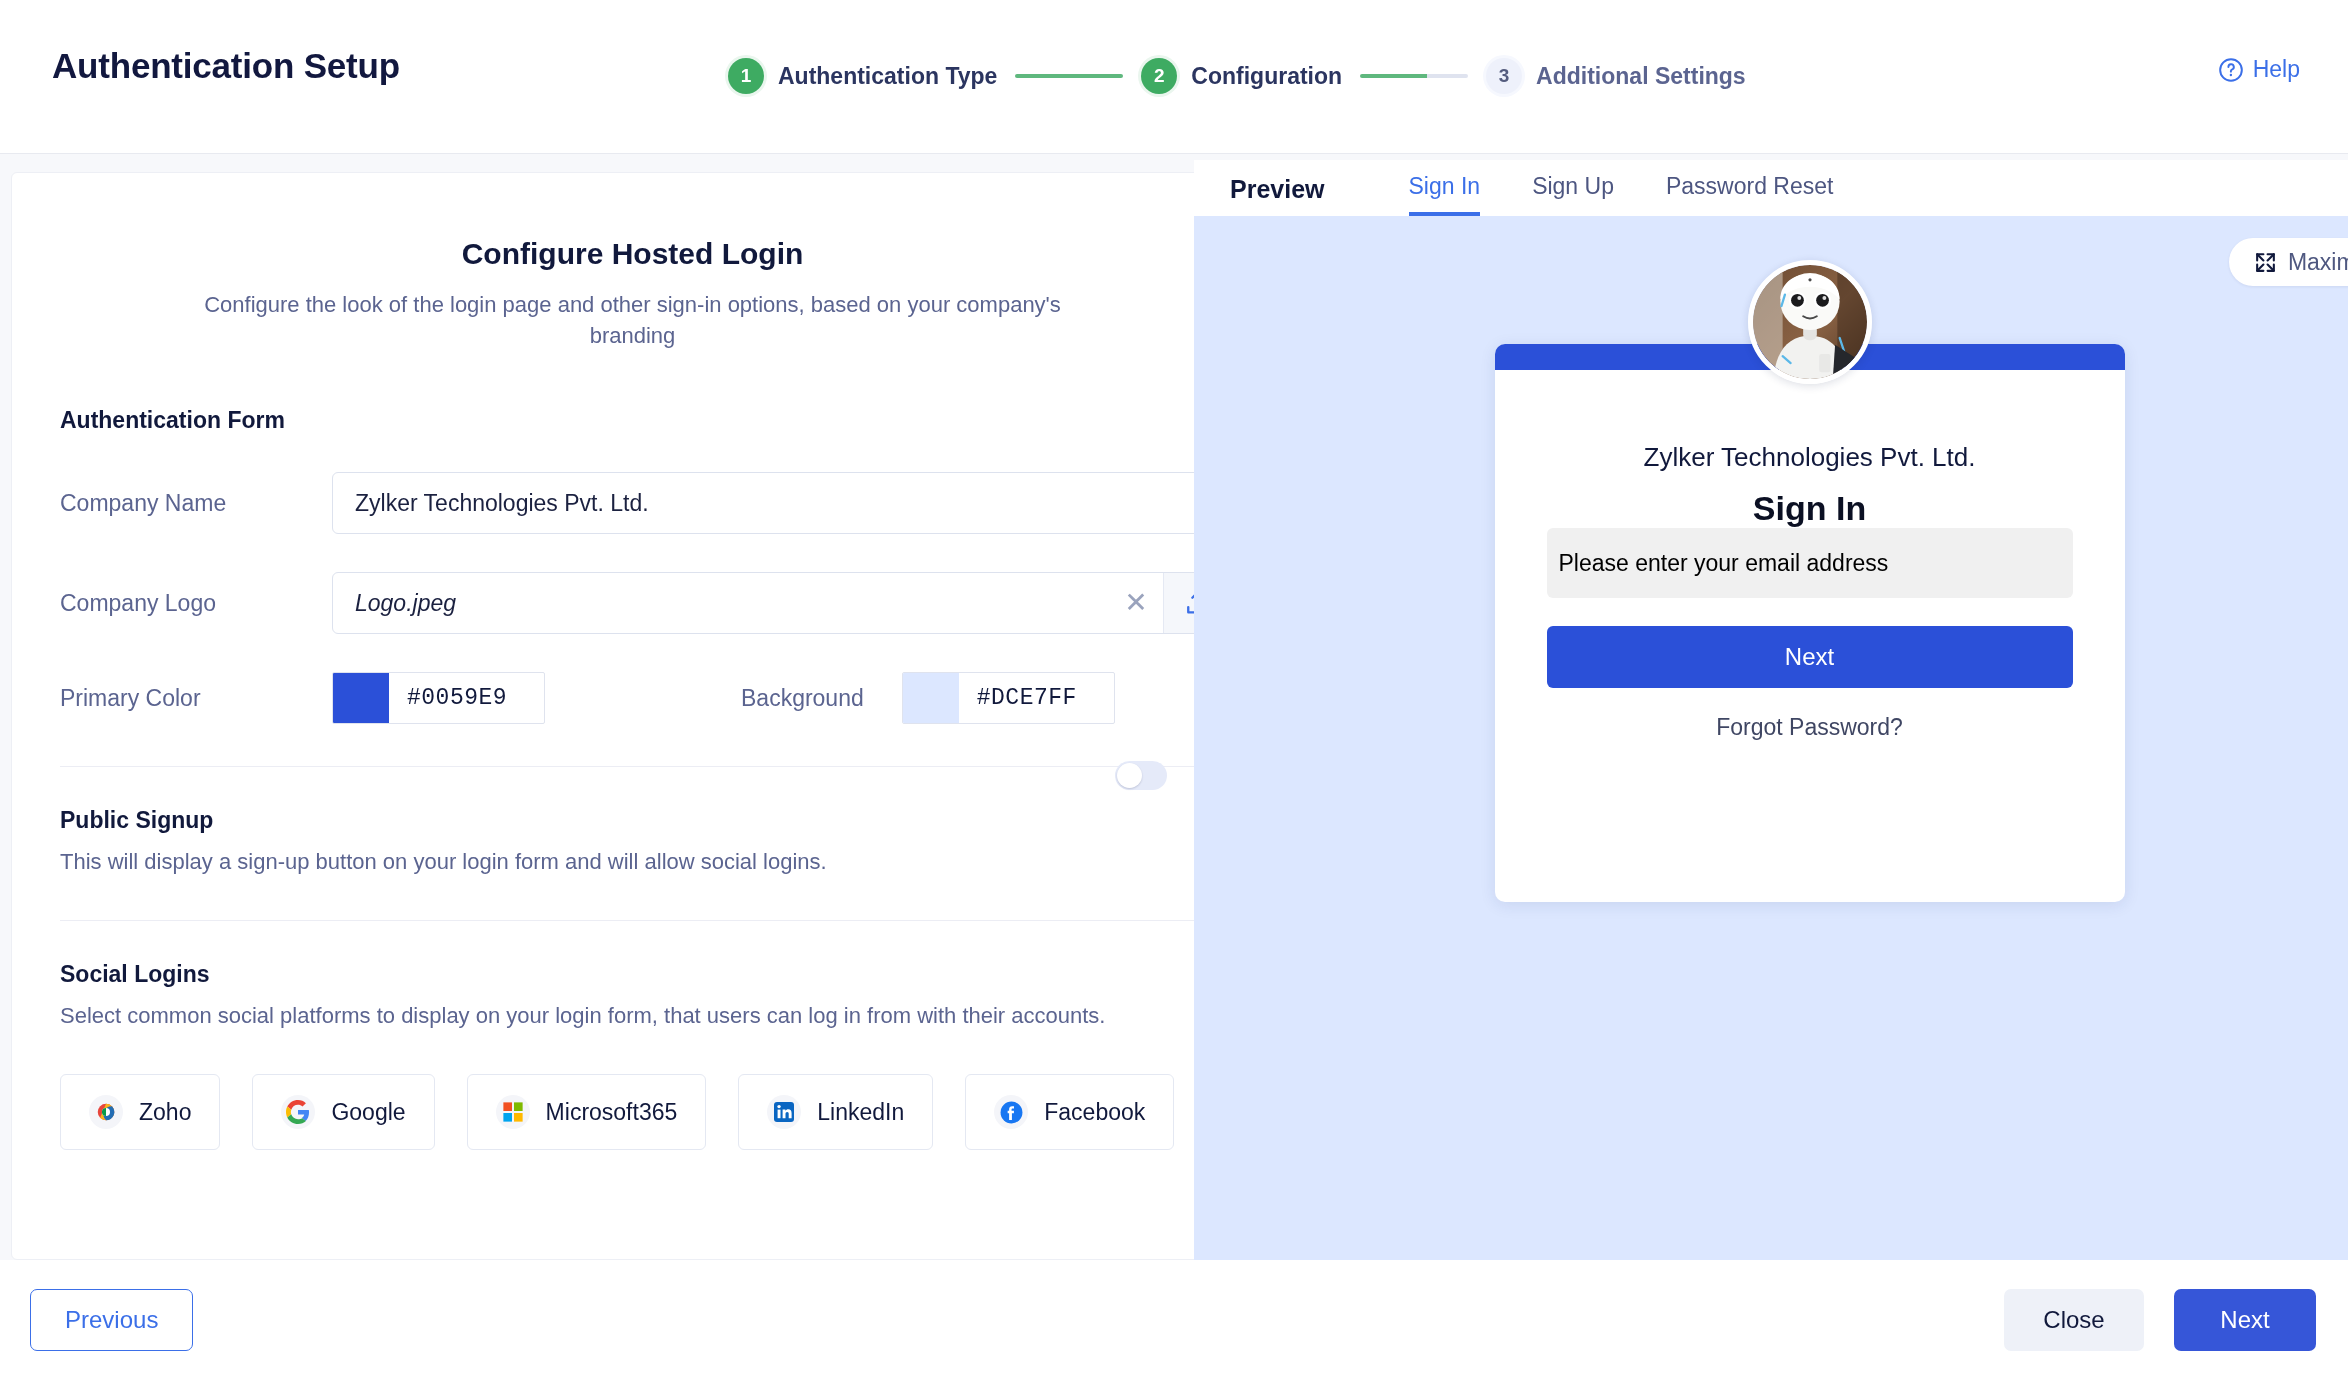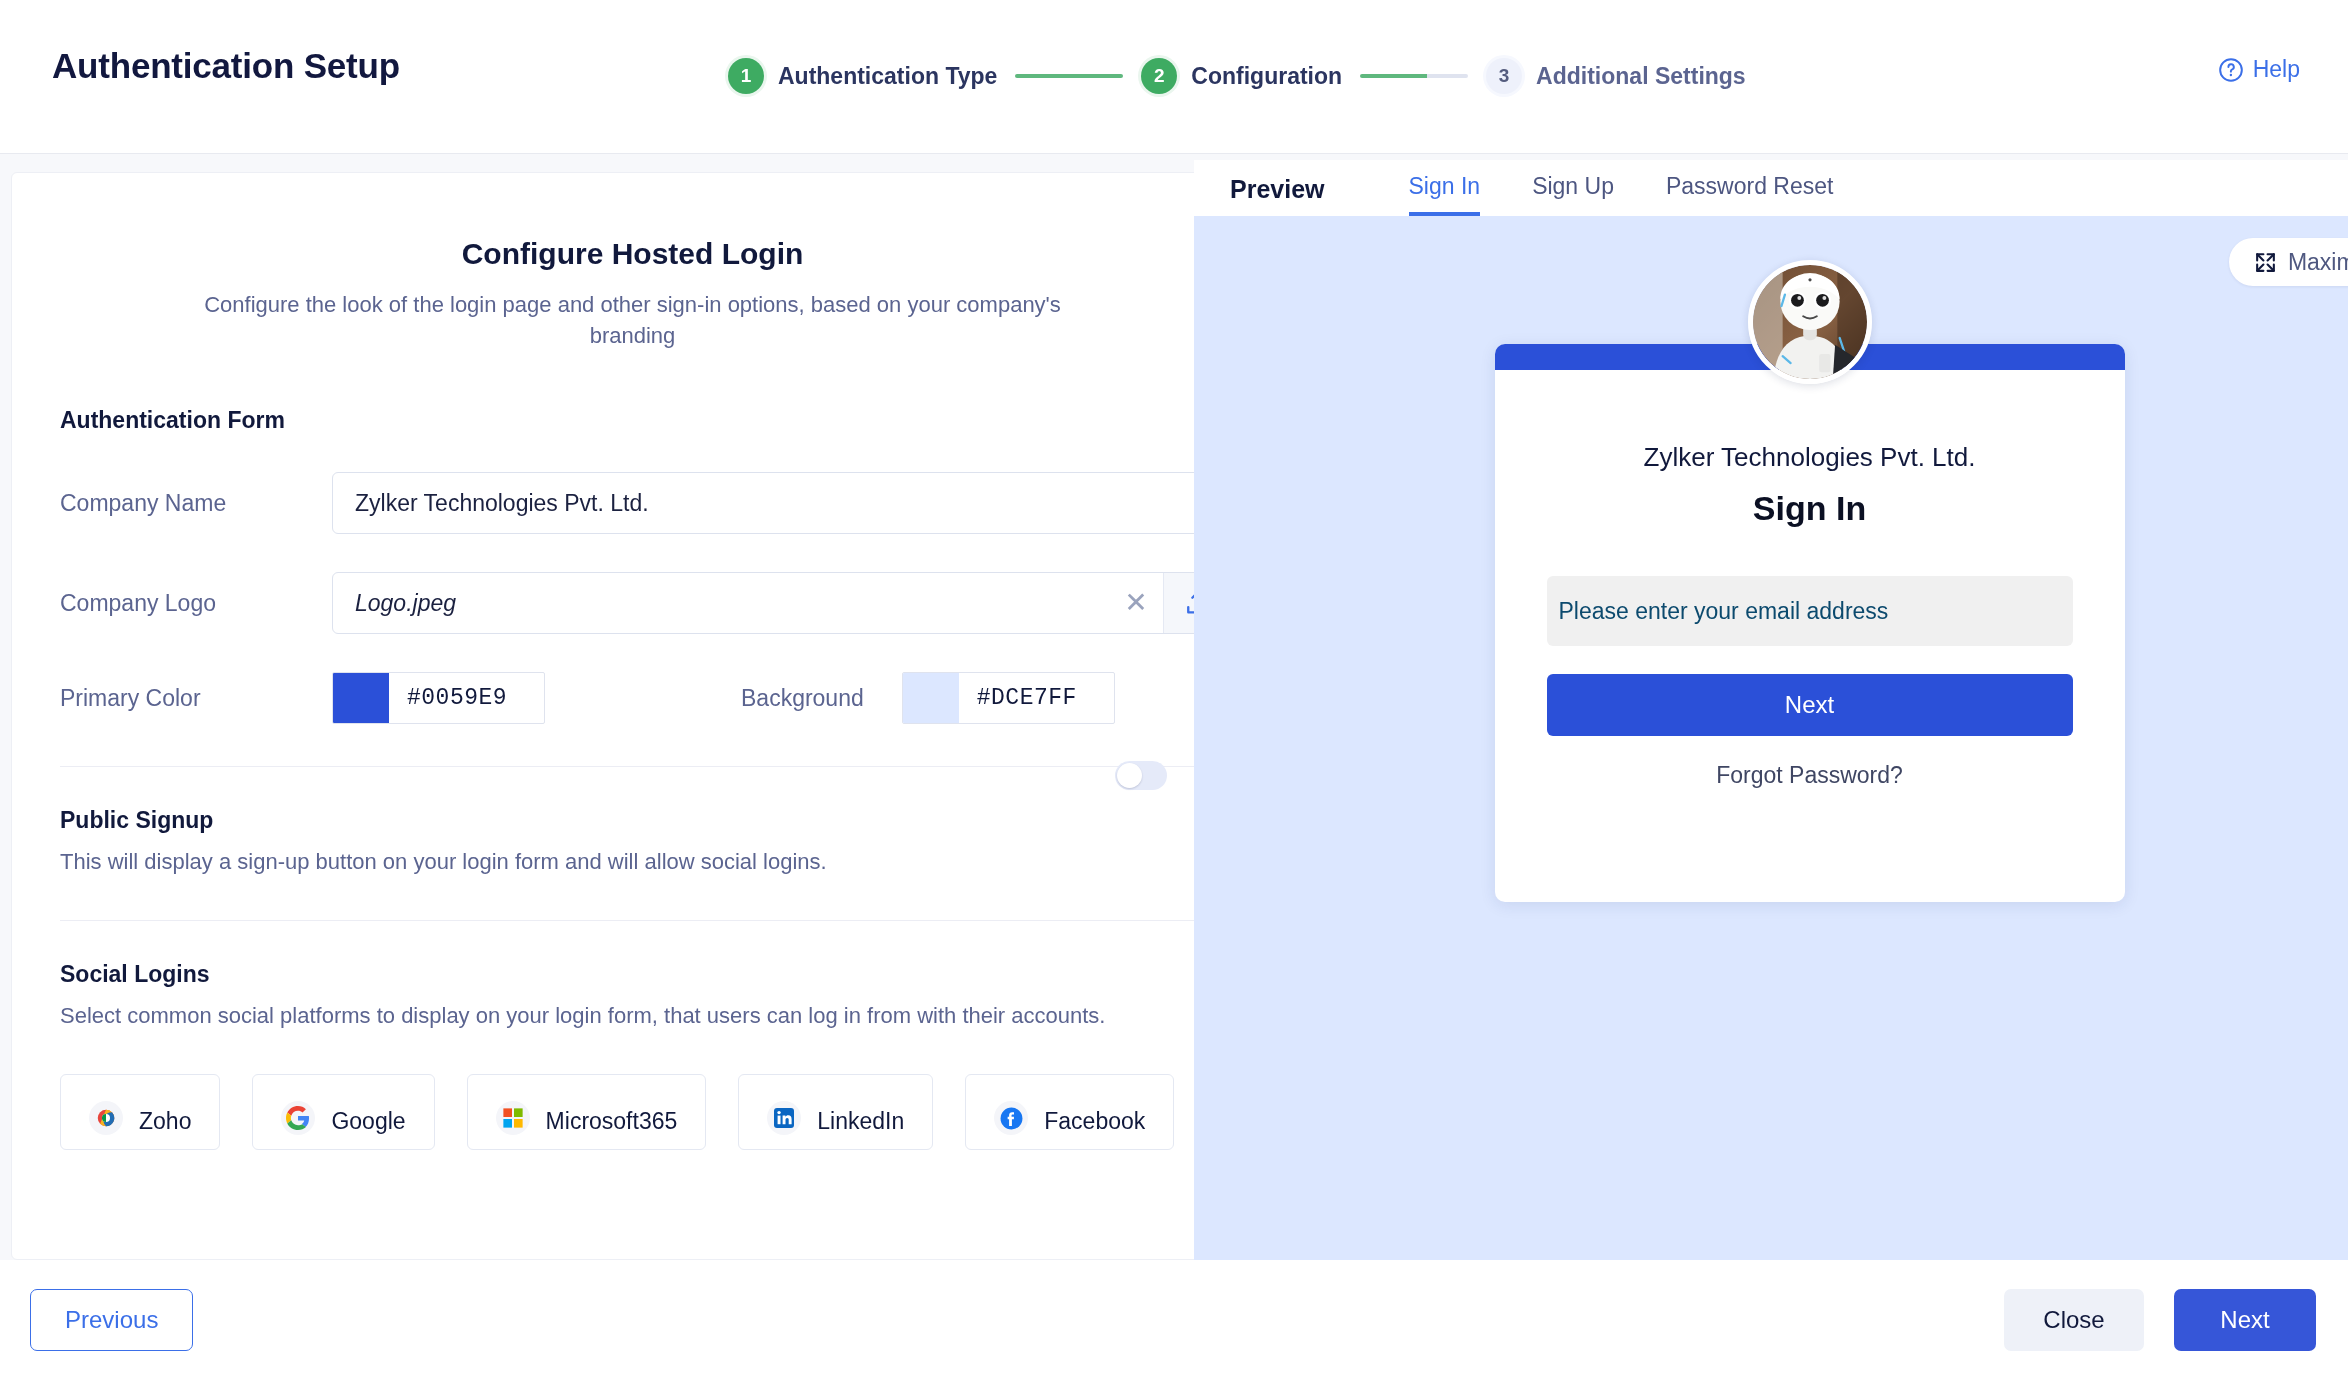--- a/index.html
+++ b/index.html
@@ -117,21 +117,21 @@
   }
   .toggle .knob {
     width: 25px; height: 25px; border-radius: 50%; background: #ffffff; margin-left: 2px;
     box-shadow: 0 1px 2px rgba(20,30,70,.18);
   }
   .pubrow { position: relative; }
 
   .social-row { display: flex; gap: 32px; margin: 42px 0 0 48px; }
   .social-btn {
     height: 76px; border: 1px solid #e4e8f2; border-radius: 6px; background: #fff;
-    display: flex; align-items: flex-end; padding: 14px 28px; gap: 16px; cursor: pointer;
+    display: flex; align-items: center; padding: 14px 28px; gap: 16px; cursor: pointer;
   }
   .social-label { font-size: 23px; color: #11193c; white-space: nowrap; }
   .social-ico { width: 34px; height: 34px; border-radius: 50%; background: #f4f5f9;
                 display: flex; align-items: center; justify-content: center; flex: 0 0 auto; }
 
   
   .preview-wrap { position: absolute; left: 1194px; top: 160px; width: 1231px; height: 1100px; }
   .preview-head {
     height: 56px; background: #ffffff; display: flex; align-items: flex-end; padding-left: 36px;
   }
@@ -156,23 +156,23 @@
   .login-card {
     position: absolute; left: 50%; transform: translateX(-50%); top: 128px;
     width: 630px; height: 558px; background: #ffffff; border-radius: 10px;
     box-shadow: 0 3px 16px rgba(30,50,110,.10); overflow: hidden;
   }
   .login-topbar { height: 26px; background: #2b50d8; }
   .login-inner { padding: 0 52px; text-align: center; }
   .login-company { margin-top: 72px; font-size: 26px; color: #11193c; }
   .login-heading { margin-top: 16px; font-size: 34px; font-weight: bold; color: #0b1023; }
   .login-input {
-    margin-top: 48px; height: 70px; background: #f0f0f0; border-radius: 6px;
+    height: 70px; background: #f0f0f0; border-radius: 6px;
     display: flex; align-items: center; padding-left: 12px;
-    font-size: 23px; color: #0c4a6e;
+    font-size: 23px; color: #000000;
   }
   .login-next {
     margin-top: 28px; height: 62px; background: #2b50d8; border-radius: 6px;
     display: flex; align-items: center; justify-content: center;
     font-size: 24px; color: #ffffff; cursor: pointer;
   }
   .login-forgot { margin-top: 26px; font-size: 23px; color: #3f4663; cursor: pointer; }
 
   .avatar {
     position: absolute; left: 50%; transform: translateX(-50%); top: 44px;

